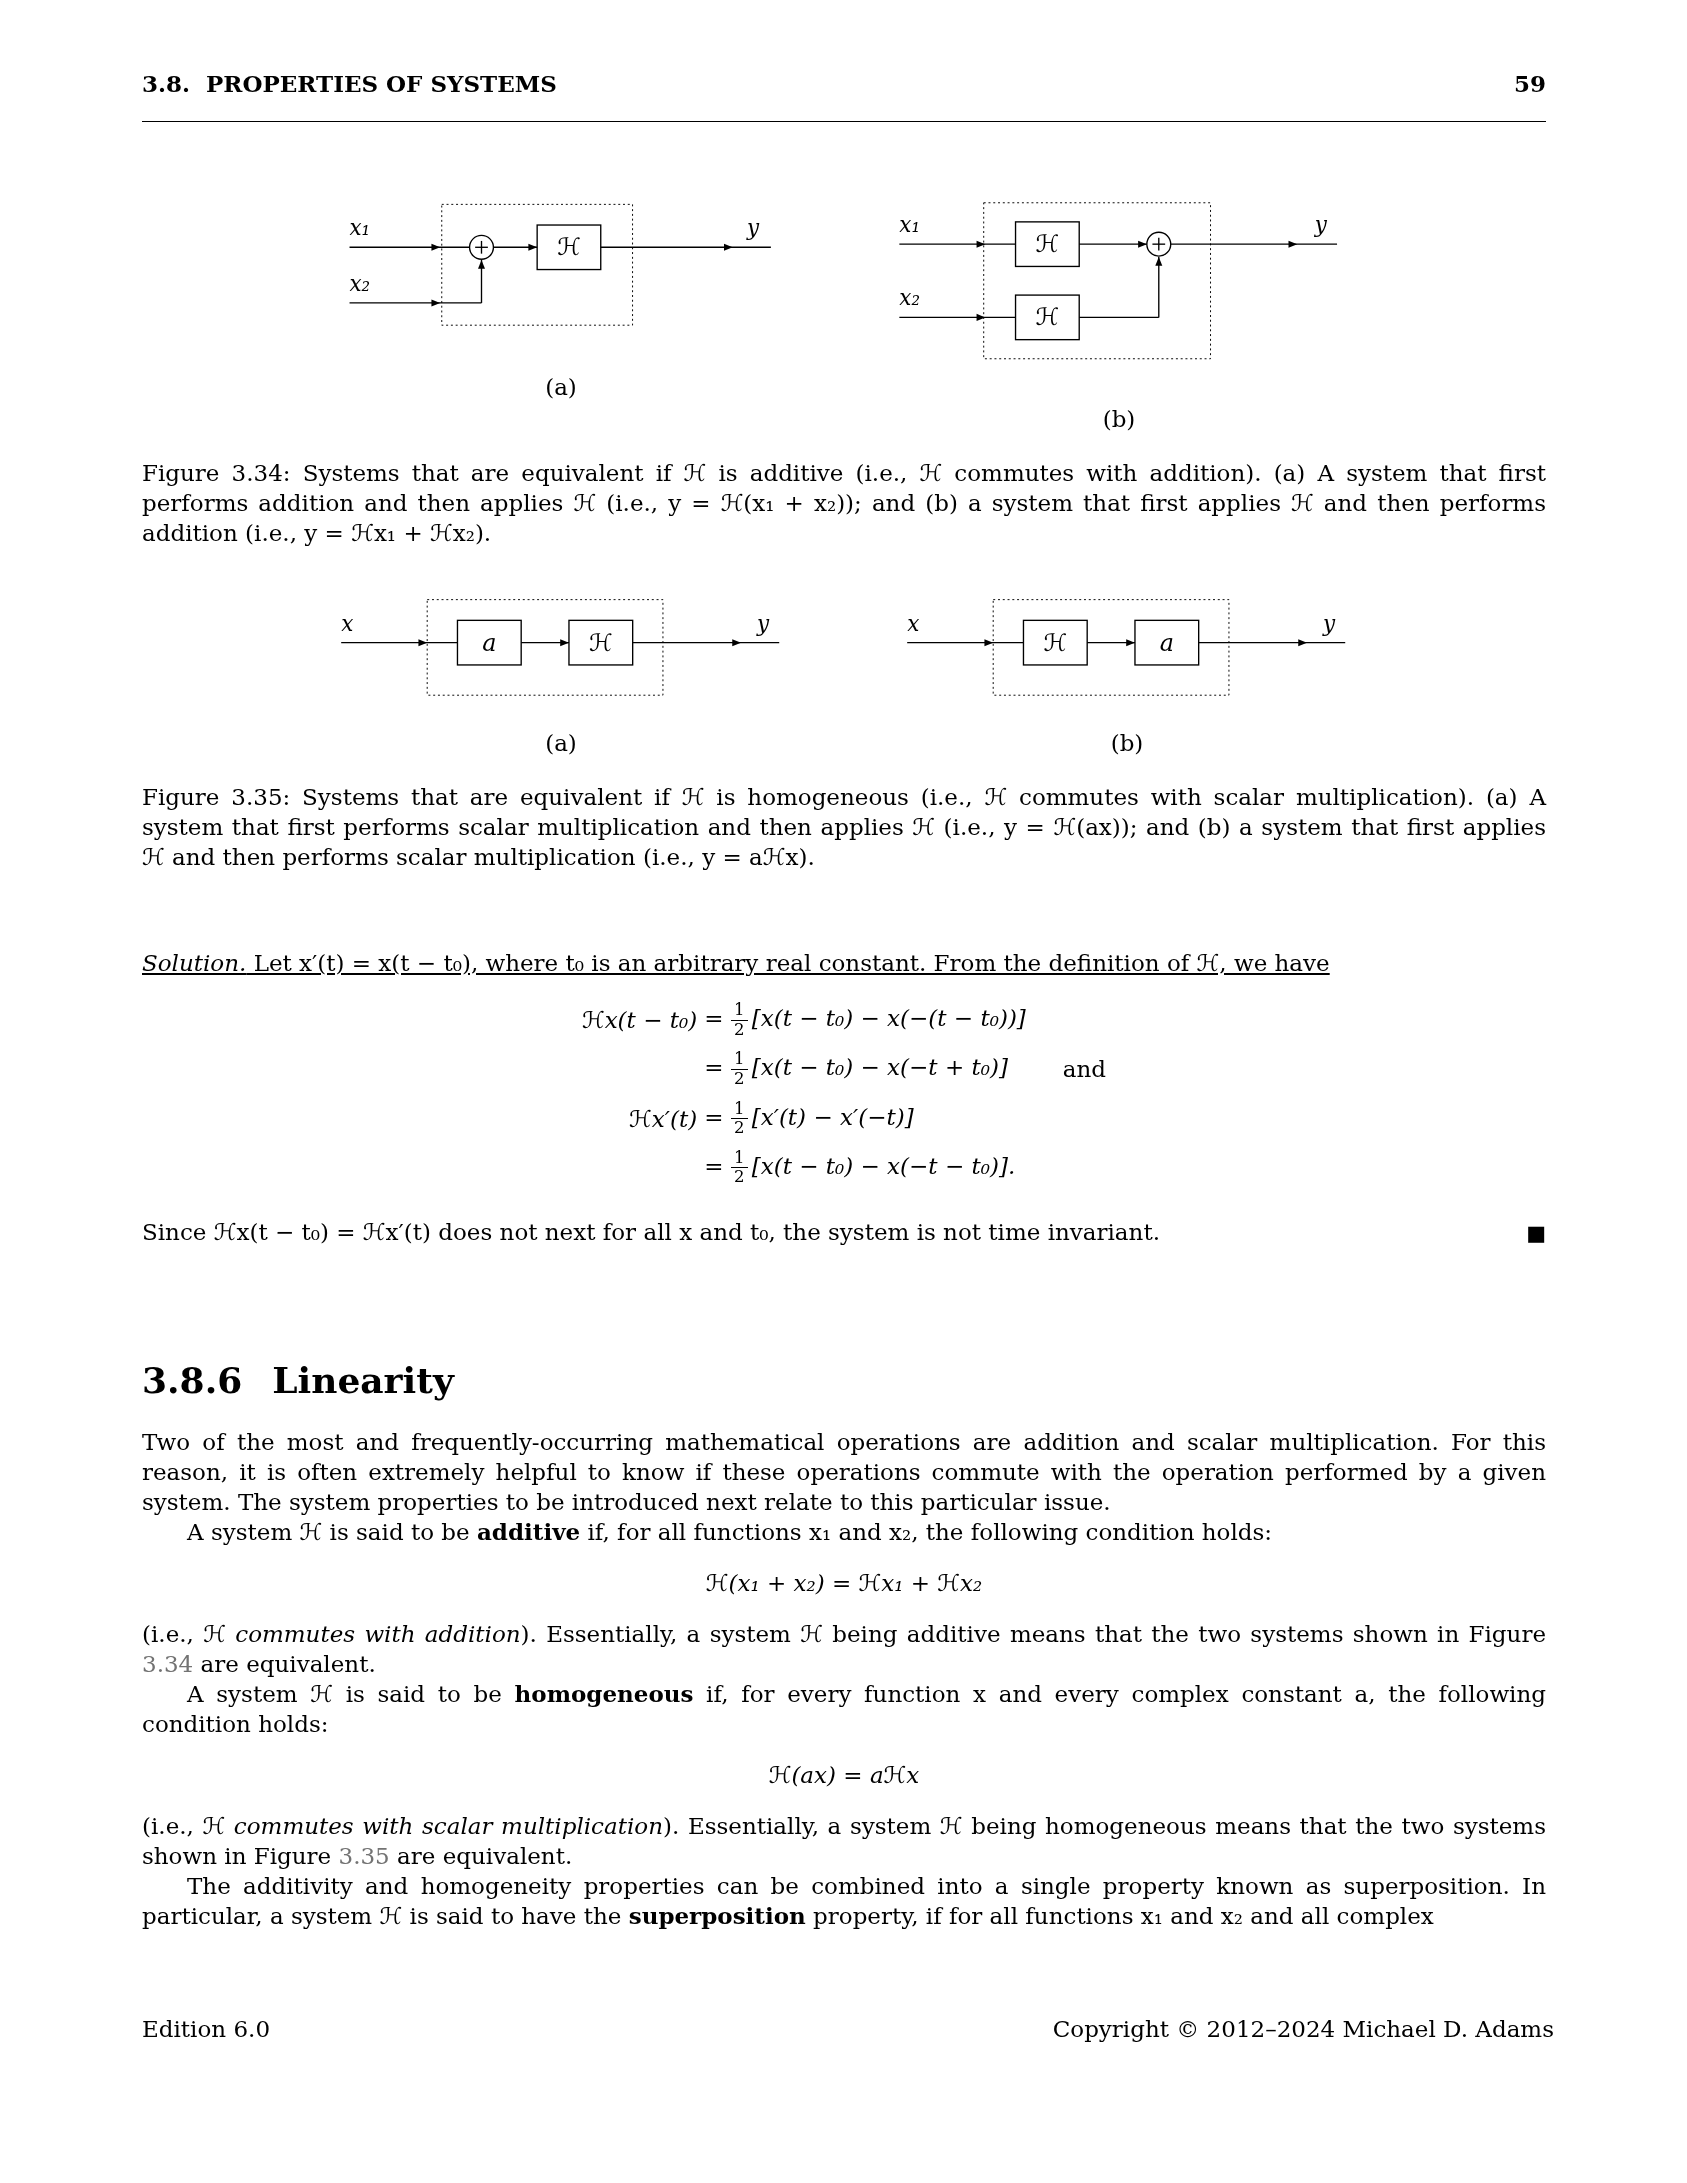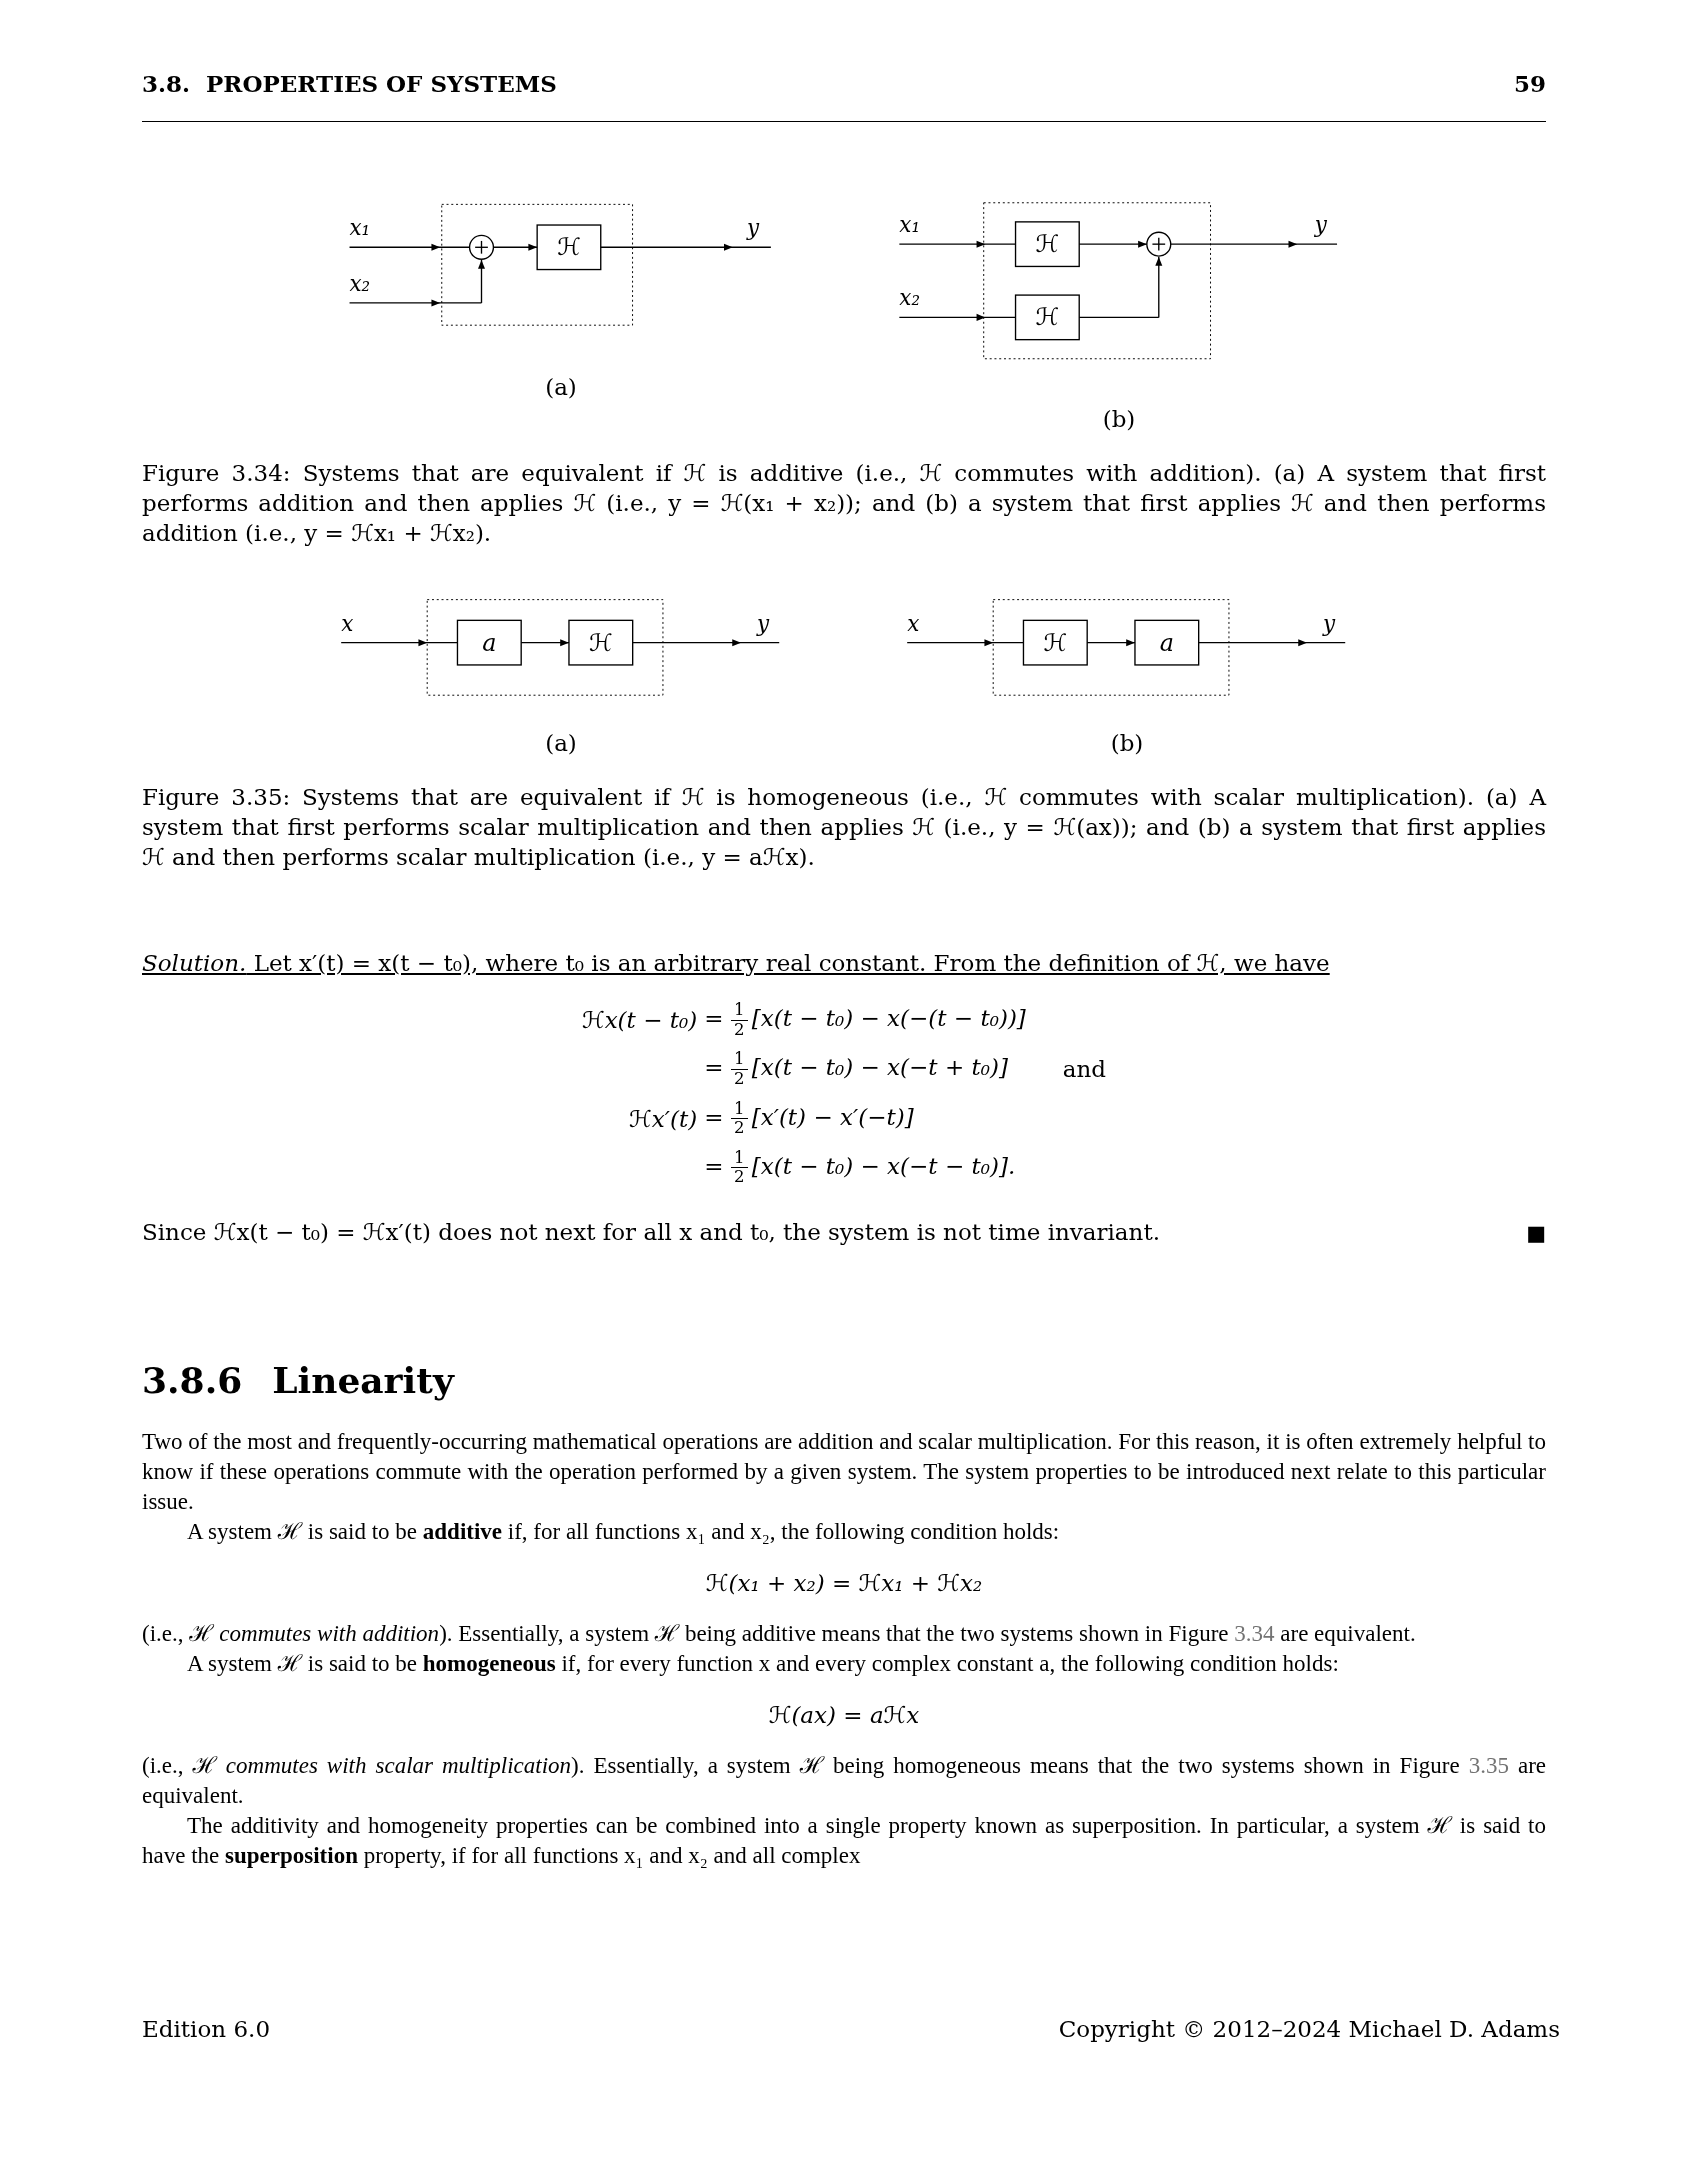--- a/index.html
+++ b/index.html
@@ -16,21 +16,21 @@
 
   
   .page-header {
     display:flex; justify-content:space-between; align-items:baseline;
     font-weight:bold;
     padding-bottom:22px;
     border-bottom:1.3px solid #000;
   }
   .running-head { white-space:pre; }
   .page-footer {
-    position:absolute; left:142px; right:128px; top:2014px;
+    position:absolute; left:142px; right:134px; top:2014px;
     display:flex; justify-content:space-between;
   }
 
   
   .fig-row { display:flex; justify-content:center; align-items:flex-start; gap:120px; }
   .fig-row-334 { margin-top:76px; }
   .fig-row-335 { margin-top:45px; }
   figure { margin:0; text-align:center; }
   .subfig-label { margin-top:8px; font-size:23px; }
 
@@ -67,21 +67,21 @@
   .frac .num { display:block; padding:0 3.2px; }
   .frac .den { display:block; border-top:1.3px solid #000; padding:0 3.2px; }
 
   .conclusion { display:flex; align-items:baseline; margin-top:24px; }
   .qed { margin-left:auto; font-size:21px; }
 
   
   .section-heading { margin-top:116px; font-size:36px; font-weight:bold; line-height:33px; }
   .heading-number { margin-right:30px; }
 
-  .para { margin:0; text-align:justify;font-family:Liberation Serif, serif; }
+  .para { margin:0; text-align:justify; }
   .first-after-heading { margin-top:27px; }
   .indent { text-indent:45px; }
   .display-eq { margin:21px 0; text-align:center; font-style:italic; }
   .figref { color:#737373; }
 </style>
 </head>
 <body>
 
 <div class="page">
   <div class="content">

